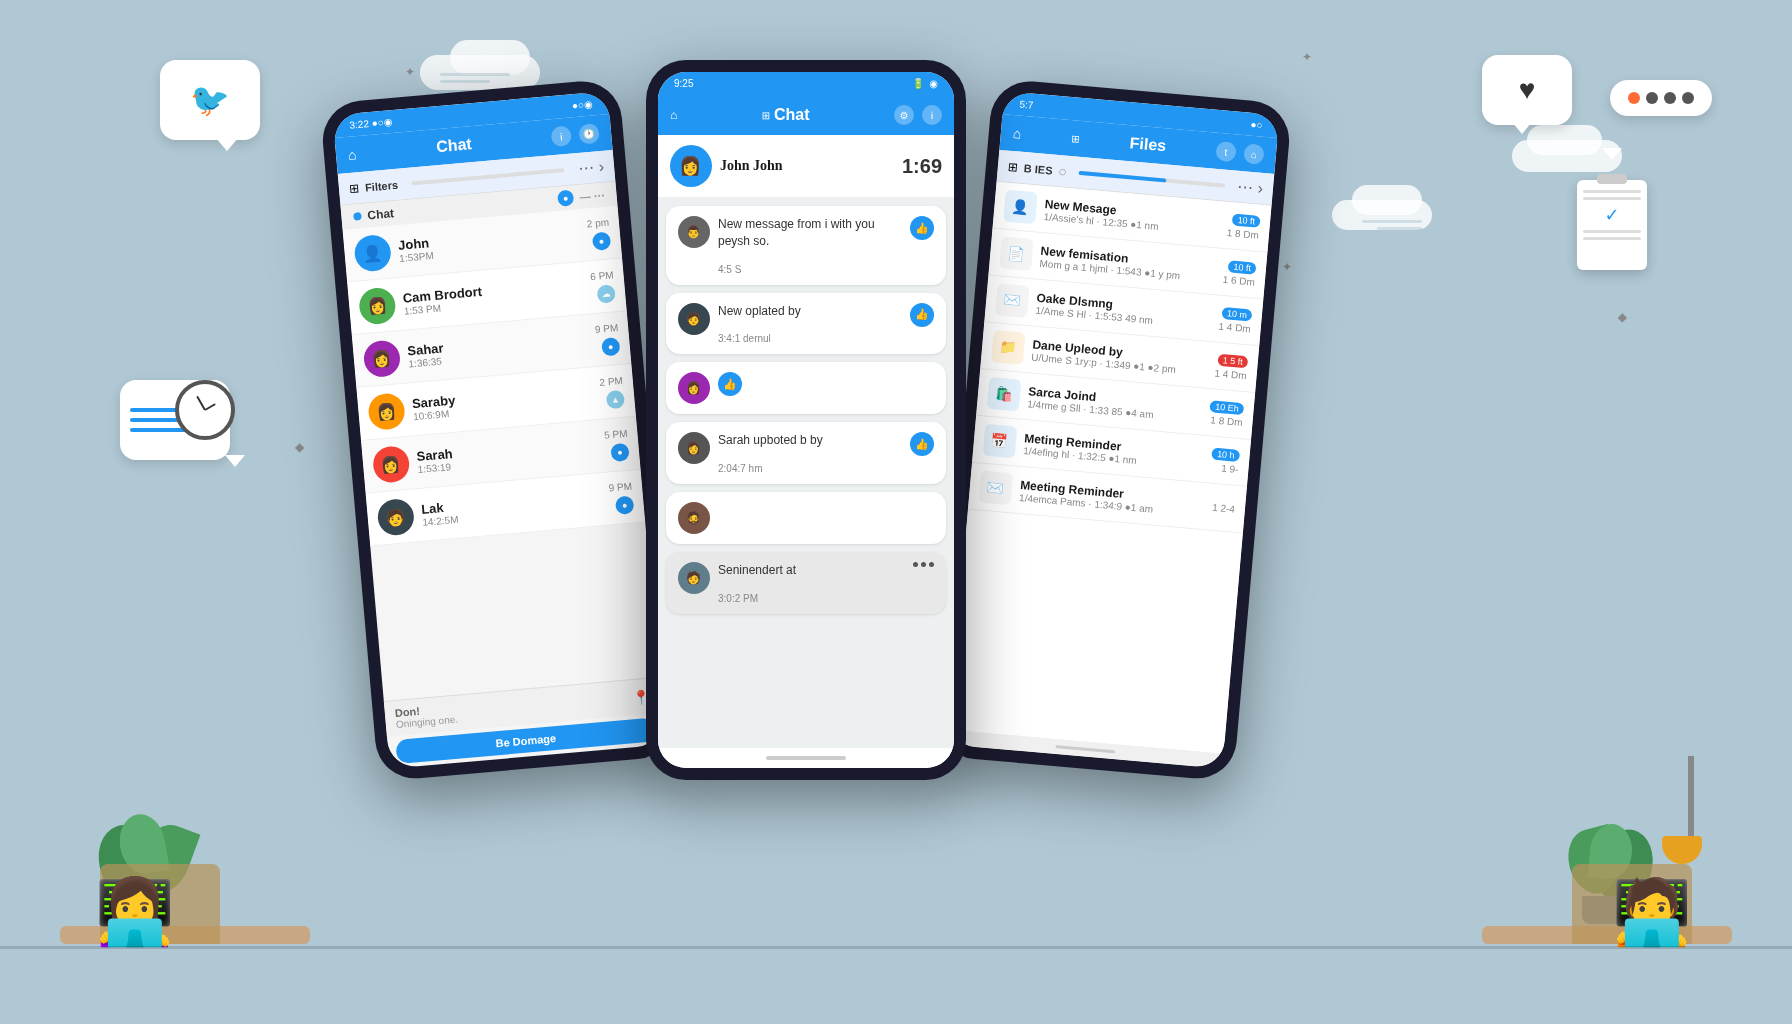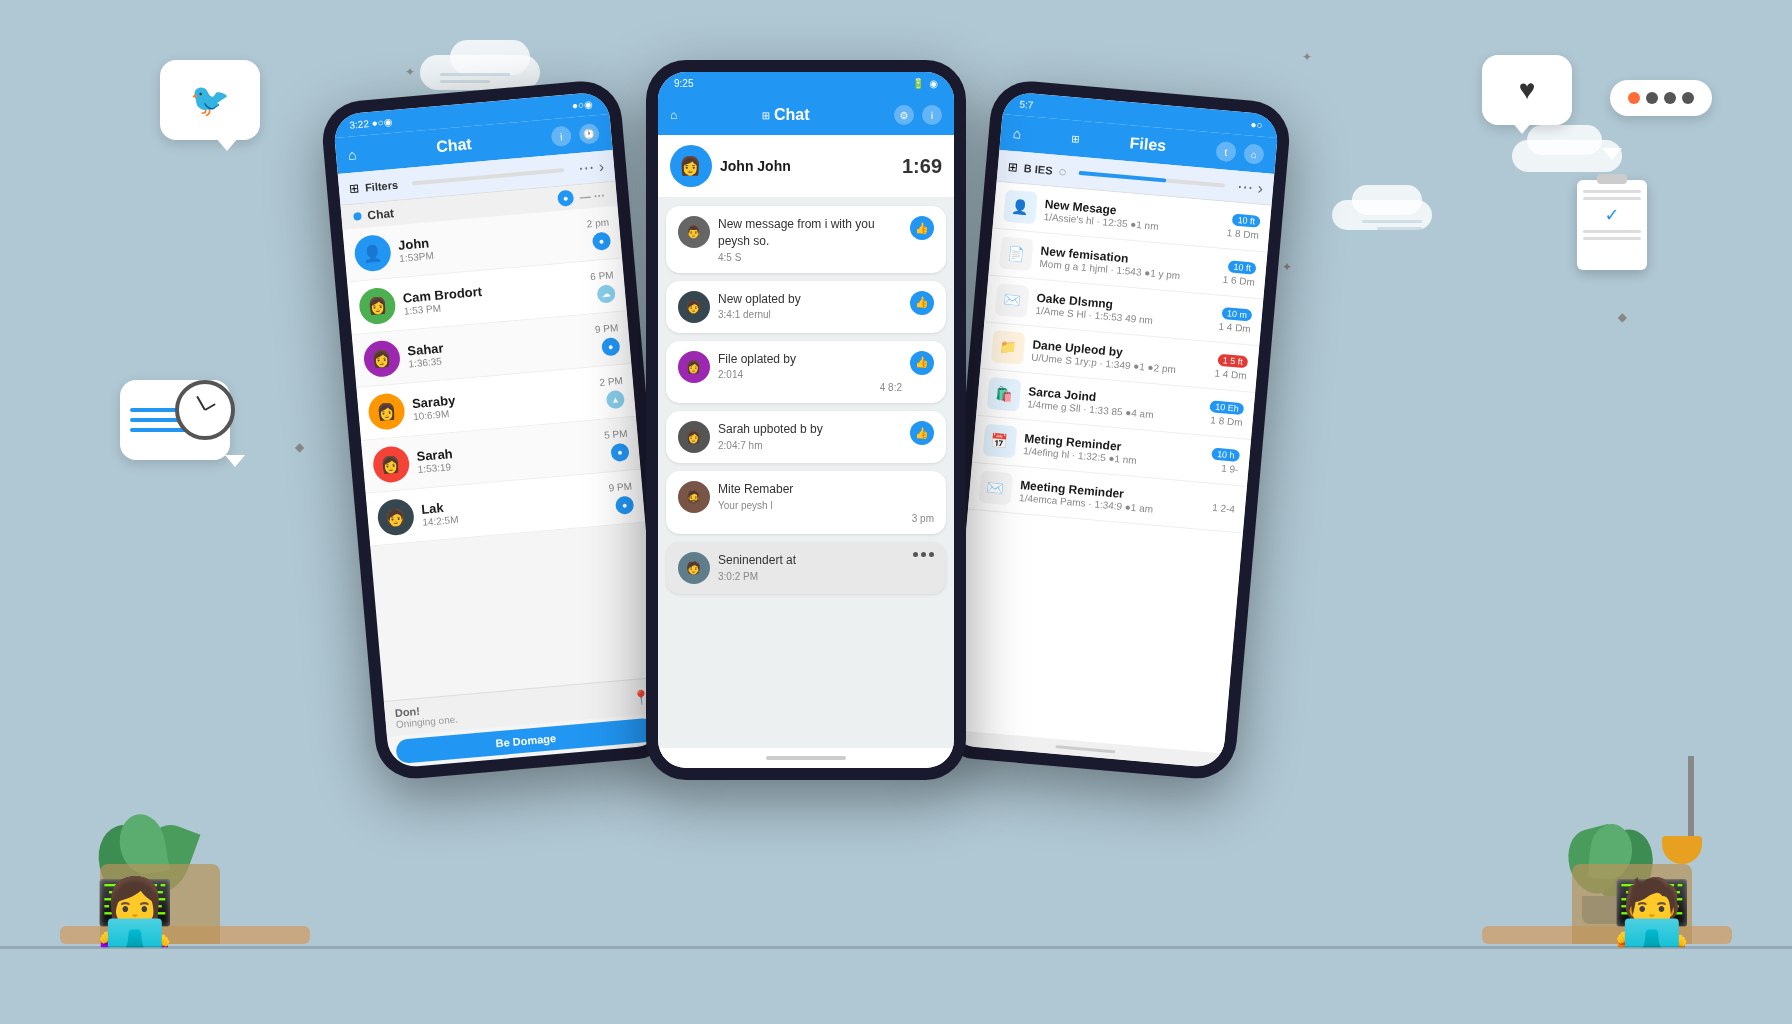--- a/index.html
+++ b/index.html
@@ -302,21 +302,21 @@
 
     .msg-text {
       font-size: 12px;
       color: #333;
       line-height: 1.4;
     }
 
     .msg-sub {
       font-size: 10px;
       color: #888;
-      margin-top: 2px;
+      margin-top: 14px;
     }
 
     .msg-action {
       width: 24px;
       height: 24px;
       background: #2196F3;
       border-radius: 50%;
       display: flex;
       align-items: center;
       justify-content: center;
@@ -814,21 +814,21 @@
         <div class="header-icons">
           <div class="header-icon">⚙</div>
           <div class="header-icon">ℹ</div>
         </div>
       </div>
 
       <div style="background:white; padding:10px 12px; display:flex; align-items:center; gap:8px; border-bottom:1px solid #eee;">
         <div class="avatar av-blue" style="width:42px; height:42px;">
           <span style="color:white; font-size:18px;">👩</span>
         </div>
-        <div style="flex:1;">
+        <div style="flex:1;font-family:Liberation Serif, serif;">
           <div style="font-size:14px; font-weight:700; color:#1a1a1a;">John John</div>
         </div>
         <div style="font-size:20px; font-weight:700; color:#333;">1:69</div>
       </div>
 
       <div class="messages-list">
 
         <div class="message-bubble">
           <div class="msg-avatar" style="background:#666;">👨</div>
           <div class="msg-content">
@@ -842,44 +842,34 @@
           <div class="msg-avatar" style="background:#37474f;">🧑</div>
           <div class="msg-content">
             <div class="msg-text">New oplated by</div>
             <div class="msg-sub">3:4:1  dernul</div>
           </div>
           <div class="msg-action">👍</div>
         </div>
 
         <div class="message-bubble">
           <div class="msg-avatar" style="background:#9c27b0;">👩</div>
-          <div class="msg-content">
-            <div class="msg-text">File oplated by</div>
-            <div class="msg-sub">2:014</div>
-            <div class="msg-time">4 8:2</div>
-          </div>
           <div class="msg-action">👍</div>
         </div>
 
         <div class="message-bubble">
           <div class="msg-avatar" style="background:#555;">👩</div>
           <div class="msg-content">
             <div class="msg-text">Sarah upboted b by</div>
             <div class="msg-sub">2:04:7 hm</div>
           </div>
           <div class="msg-action">👍</div>
         </div>
 
         <div class="message-bubble">
           <div class="msg-avatar" style="background:#795548;">🧔</div>
-          <div class="msg-content">
-            <div class="msg-text">Mite Remaber</div>
-            <div class="msg-sub">Your  peysh l</div>
-            <div class="msg-time">3 pm</div>
-          </div>
         </div>
 
         <div class="message-bubble" style="background:#e8e8e8;">
           <div class="msg-avatar" style="background:#607d8b;">🧑</div>
           <div class="msg-content">
             <div class="msg-text">Seninendert at</div>
             <div class="msg-sub">3:0:2 PM</div>
           </div>
           <div class="msg-dots">
             <div class="msg-dot"></div>

